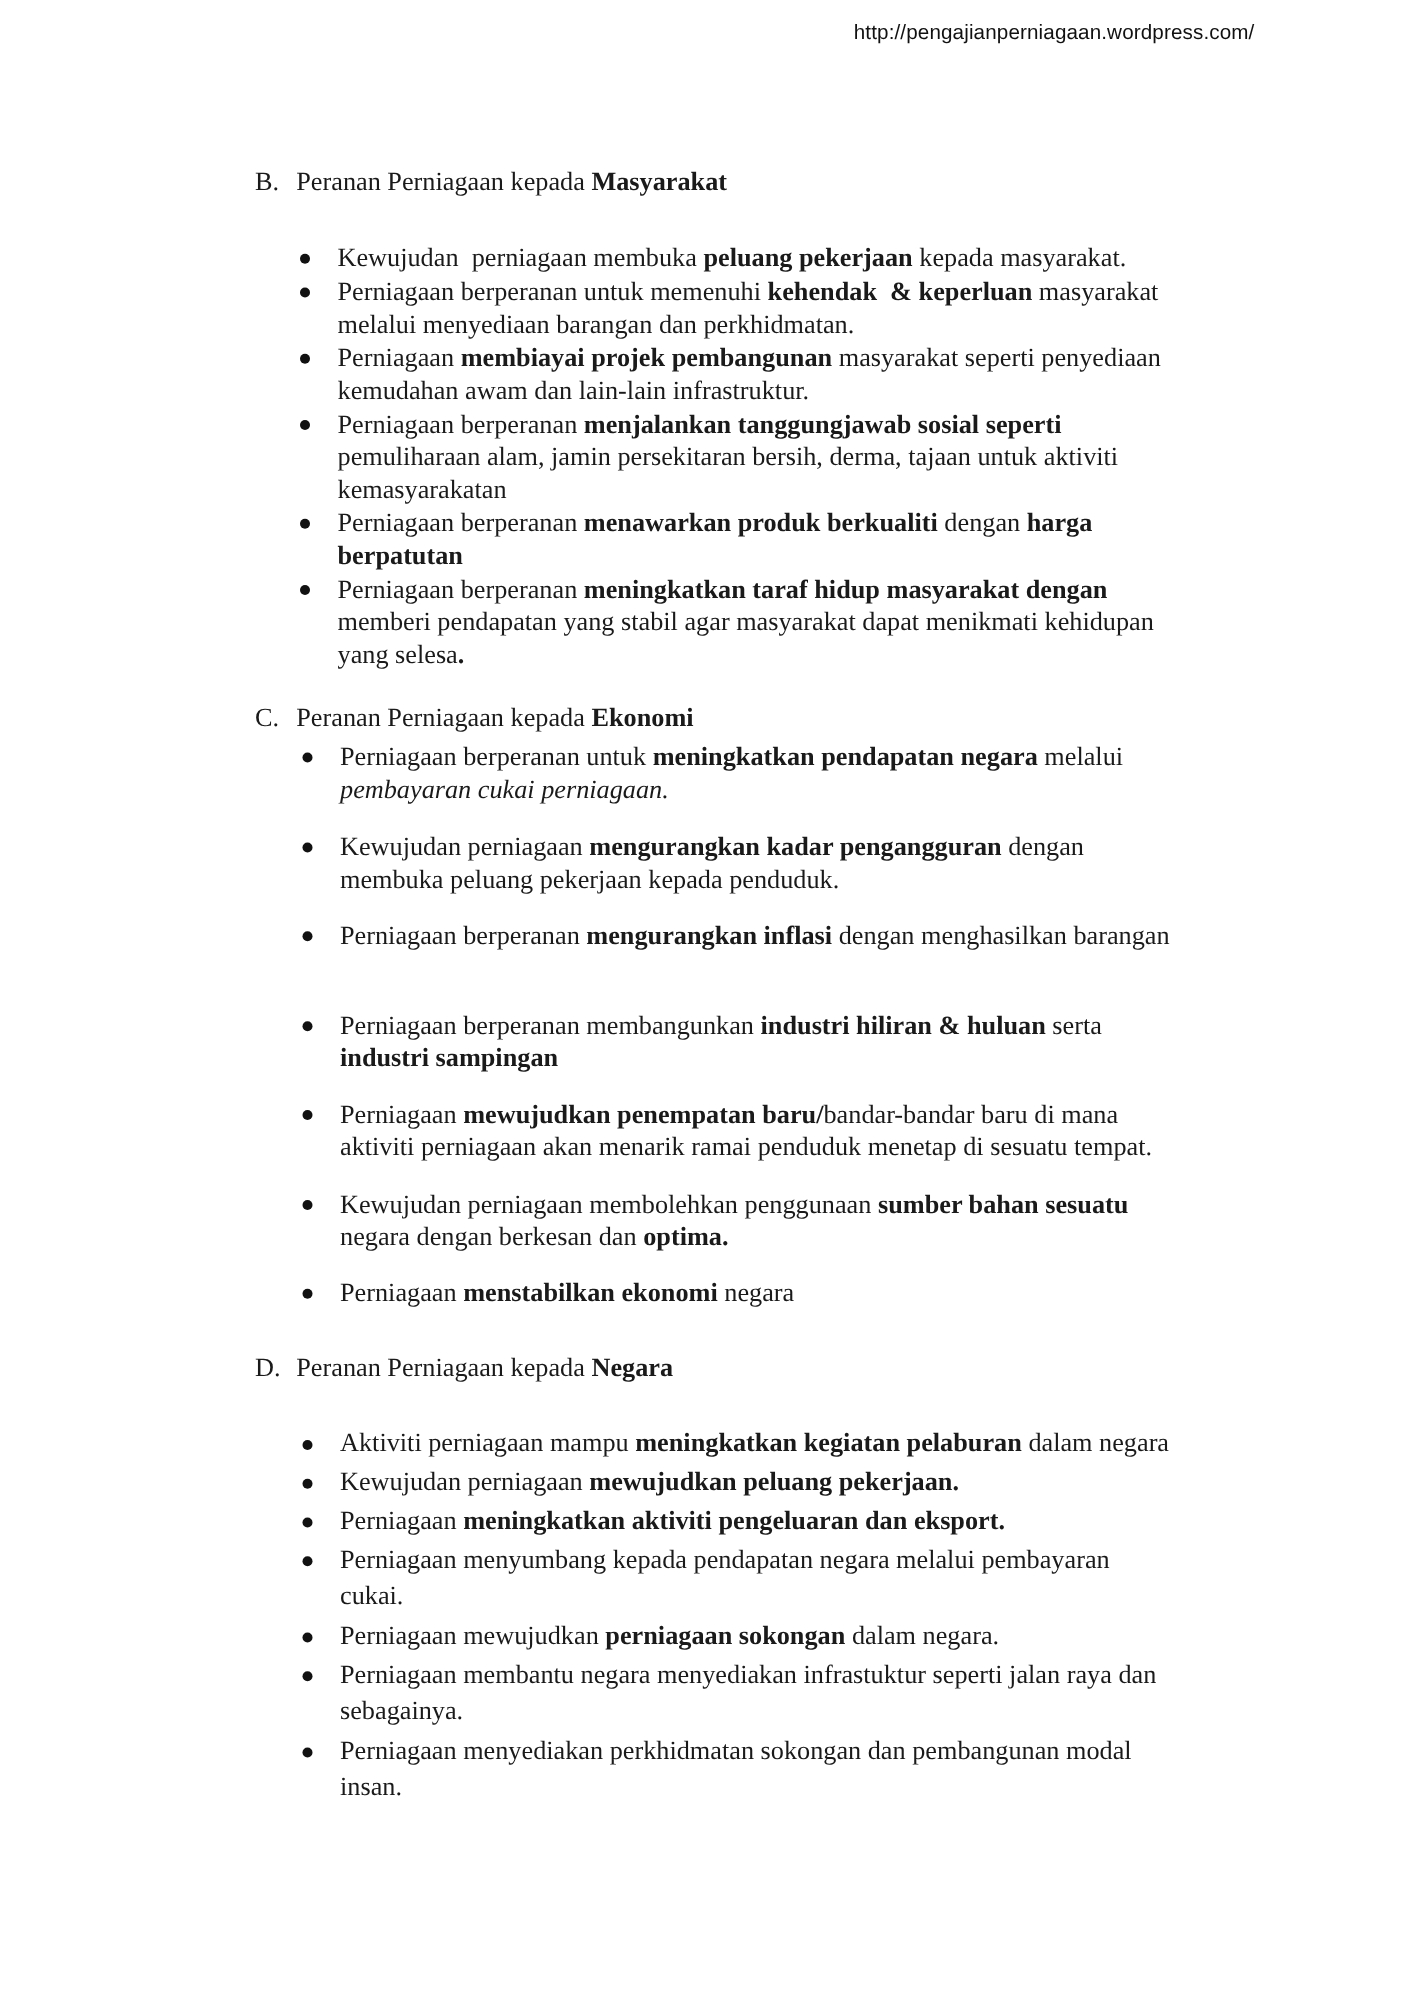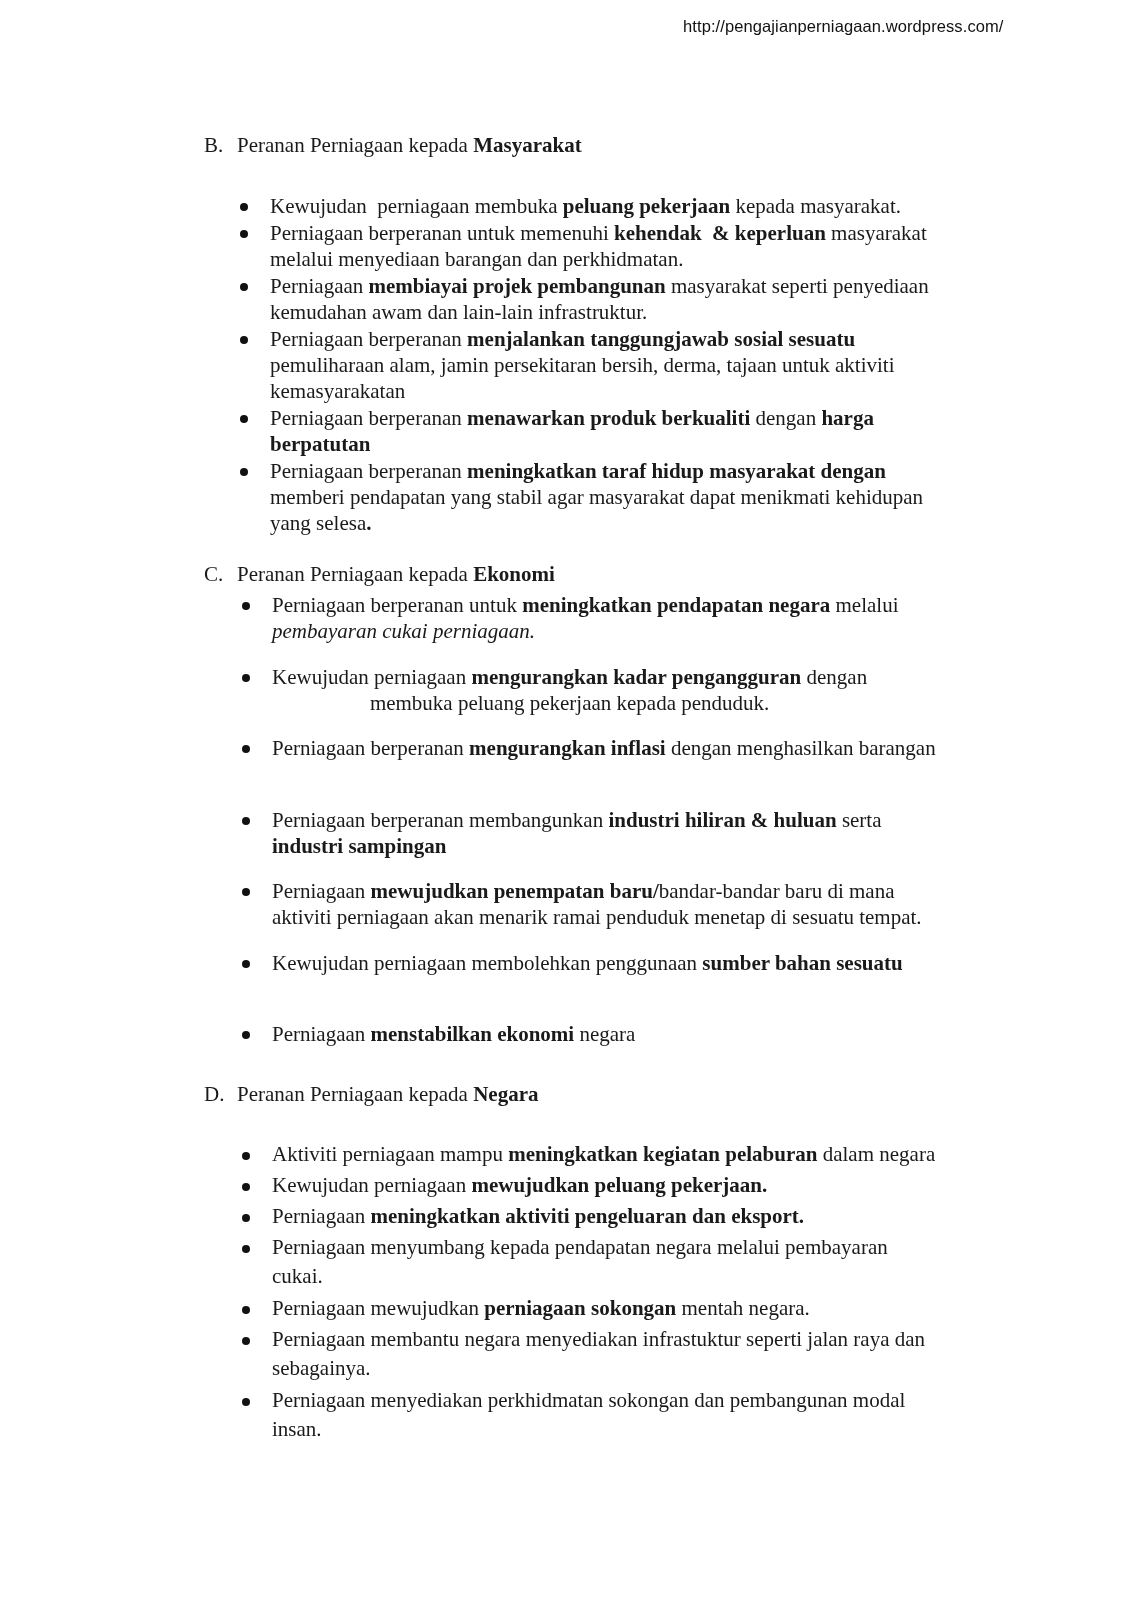--- a/index.html
+++ b/index.html
@@ -35,21 +35,21 @@
       <span class="line"><span style="white-space: pre;">Perniagaan berperanan untuk memenuhi </span><b style="white-space: pre;">kehendak  &amp; keperluan</b><span style="white-space: pre;"> masyarakat</span></span>
       <span class="line"><span style="white-space: pre;">melalui menyediaan barangan dan perkhidmatan.</span></span>
     </div>
   <div class="item" style="top:273px;">
       <span class="dotsym" style="top: 10px;"></span>
       <span class="line"><span style="white-space: pre;">Perniagaan </span><b style="white-space: pre;">membiayai projek pembangunan</b><span style="white-space: pre;"> masyarakat seperti penyediaan</span></span>
       <span class="line"><span style="white-space: pre;">kemudahan awam dan lain-lain infrastruktur.</span></span>
     </div>
   <div class="item" style="top:326px;">
       <span class="dotsym" style="top: 10px;"></span>
-      <span class="line"><span style="white-space: pre;">Perniagaan berperanan </span><b style="white-space: pre;">menjalankan tanggungjawab sosial sesuatu</b></span>
+      <span class="line"><span style="white-space: pre;">Perniagaan berperanan </span><b style="white-space: pre;">menjalankan tanggungjawab sosial seperti</b></span>
       <span class="line"><span style="white-space: pre;">pemuliharaan alam, jamin persekitaran bersih, derma, tajaan untuk aktiviti</span></span>
       <span class="line"><span style="white-space: pre;">kemasyarakatan</span></span>
     </div>
   <div class="item" style="top:405px;">
       <span class="dotsym" style="top: 10px;"></span>
       <span class="line"><span style="white-space: pre;">Perniagaan berperanan </span><b style="white-space: pre;">menawarkan produk berkualiti</b><span style="white-space: pre;"> dengan </span><b style="white-space: pre;">harga</b></span>
       <span class="line"><b style="white-space: pre;">berpatutan</b></span>
     </div>
   <div class="item" style="top:458px;">
       <span class="dotsym" style="top: 10px;"></span>
@@ -61,21 +61,21 @@
 
 <div class="secC">
   <div class="heading" style="top:561px;">
     <span class="letter">C.</span><span>Peranan Perniagaan kepada </span><b>Ekonomi</b>
   </div>
   <div class="item" style="top:592px;">
       <span class="dotsym" style="top: 10px;"></span>
       <span class="line"><span style="white-space: pre;">Perniagaan berperanan untuk </span><b style="white-space: pre;">meningkatkan pendapatan negara</b><span style="white-space: pre;"> melalui</span></span>
       <span class="line"><span style="white-space: pre; font-style: italic;">pembayaran cukai perniagaan.</span></span>
     </div>
-  <div class="item" style="top:664px;text-align:center;">
+  <div class="item" style="top:664px;">
       <span class="dotsym" style="top: 10px;"></span>
       <span class="line"><span style="white-space: pre;">Kewujudan perniagaan </span><b style="white-space: pre;">mengurangkan kadar pengangguran</b><span style="white-space: pre;"> dengan</span></span>
       <span class="line"><span style="white-space: pre;">membuka peluang pekerjaan kepada penduduk.</span></span>
     </div>
   <div class="item" style="top:735px;">
       <span class="dotsym" style="top: 10px;"></span>
       <span class="line"><span style="white-space: pre;">Perniagaan berperanan </span><b style="white-space: pre;">mengurangkan inflasi</b><span style="white-space: pre;"> dengan menghasilkan barangan</span></span>
     </div>
   <div class="item" style="top:807px;">
       <span class="dotsym" style="top: 10px;"></span>
@@ -83,20 +83,21 @@
       <span class="line"><b style="white-space: pre;">industri sampingan</b></span>
     </div>
   <div class="item" style="top:878px;">
       <span class="dotsym" style="top: 10px;"></span>
       <span class="line"><span style="white-space: pre;">Perniagaan </span><b style="white-space: pre;">mewujudkan penempatan baru/</b><span style="white-space: pre;">bandar-bandar baru di mana</span></span>
       <span class="line"><span style="white-space: pre;">aktiviti perniagaan akan menarik ramai penduduk menetap di sesuatu tempat.</span></span>
     </div>
   <div class="item" style="top:950px;">
       <span class="dotsym" style="top: 10px;"></span>
       <span class="line"><span style="white-space: pre;">Kewujudan perniagaan membolehkan penggunaan </span><b style="white-space: pre;">sumber bahan sesuatu</b></span>
+      <span class="line"><span style="white-space: pre;">negara dengan berkesan dan </span><b style="white-space: pre;">optima.</b></span>
     </div>
   <div class="item" style="top:1021px;">
       <span class="dotsym" style="top: 10px;"></span>
       <span class="line"><span style="white-space: pre;">Perniagaan </span><b style="white-space: pre;">menstabilkan ekonomi</b><span style="white-space: pre;"> negara</span></span>
     </div>
 </div>
 
 <div class="secD">
   <div class="heading" style="top:1081px;">
     <span class="letter">D.</span><span>Peranan Perniagaan kepada </span><b>Negara</b>
@@ -113,21 +114,21 @@
       <span class="dotsym" style="top: 11.5px;"></span>
       <span class="line"><span style="white-space: pre;">Perniagaan </span><b style="white-space: pre;">meningkatkan aktiviti pengeluaran dan eksport.</b></span>
     </div>
   <div class="item" style="top:1233px;">
       <span class="dotsym" style="top: 11.5px;"></span>
       <span class="line"><span style="white-space: pre;">Perniagaan menyumbang kepada pendapatan negara melalui pembayaran</span></span>
       <span class="line"><span style="white-space: pre;">cukai.</span></span>
     </div>
   <div class="item" style="top:1294px;">
       <span class="dotsym" style="top: 11.5px;"></span>
-      <span class="line"><span style="white-space: pre;">Perniagaan mewujudkan </span><b style="white-space: pre;">perniagaan sokongan</b><span style="white-space: pre;"> mentah negara.</span></span>
+      <span class="line"><span style="white-space: pre;">Perniagaan mewujudkan </span><b style="white-space: pre;">perniagaan sokongan</b><span style="white-space: pre;"> dalam negara.</span></span>
     </div>
   <div class="item" style="top:1325px;">
       <span class="dotsym" style="top: 11.5px;"></span>
       <span class="line"><span style="white-space: pre;">Perniagaan membantu negara menyediakan infrastuktur seperti jalan raya dan</span></span>
       <span class="line"><span style="white-space: pre;">sebagainya.</span></span>
     </div>
   <div class="item" style="top:1386px;">
       <span class="dotsym" style="top: 11.5px;"></span>
       <span class="line"><span style="white-space: pre;">Perniagaan menyediakan perkhidmatan sokongan dan pembangunan modal</span></span>
       <span class="line"><span style="white-space: pre;">insan.</span></span>

